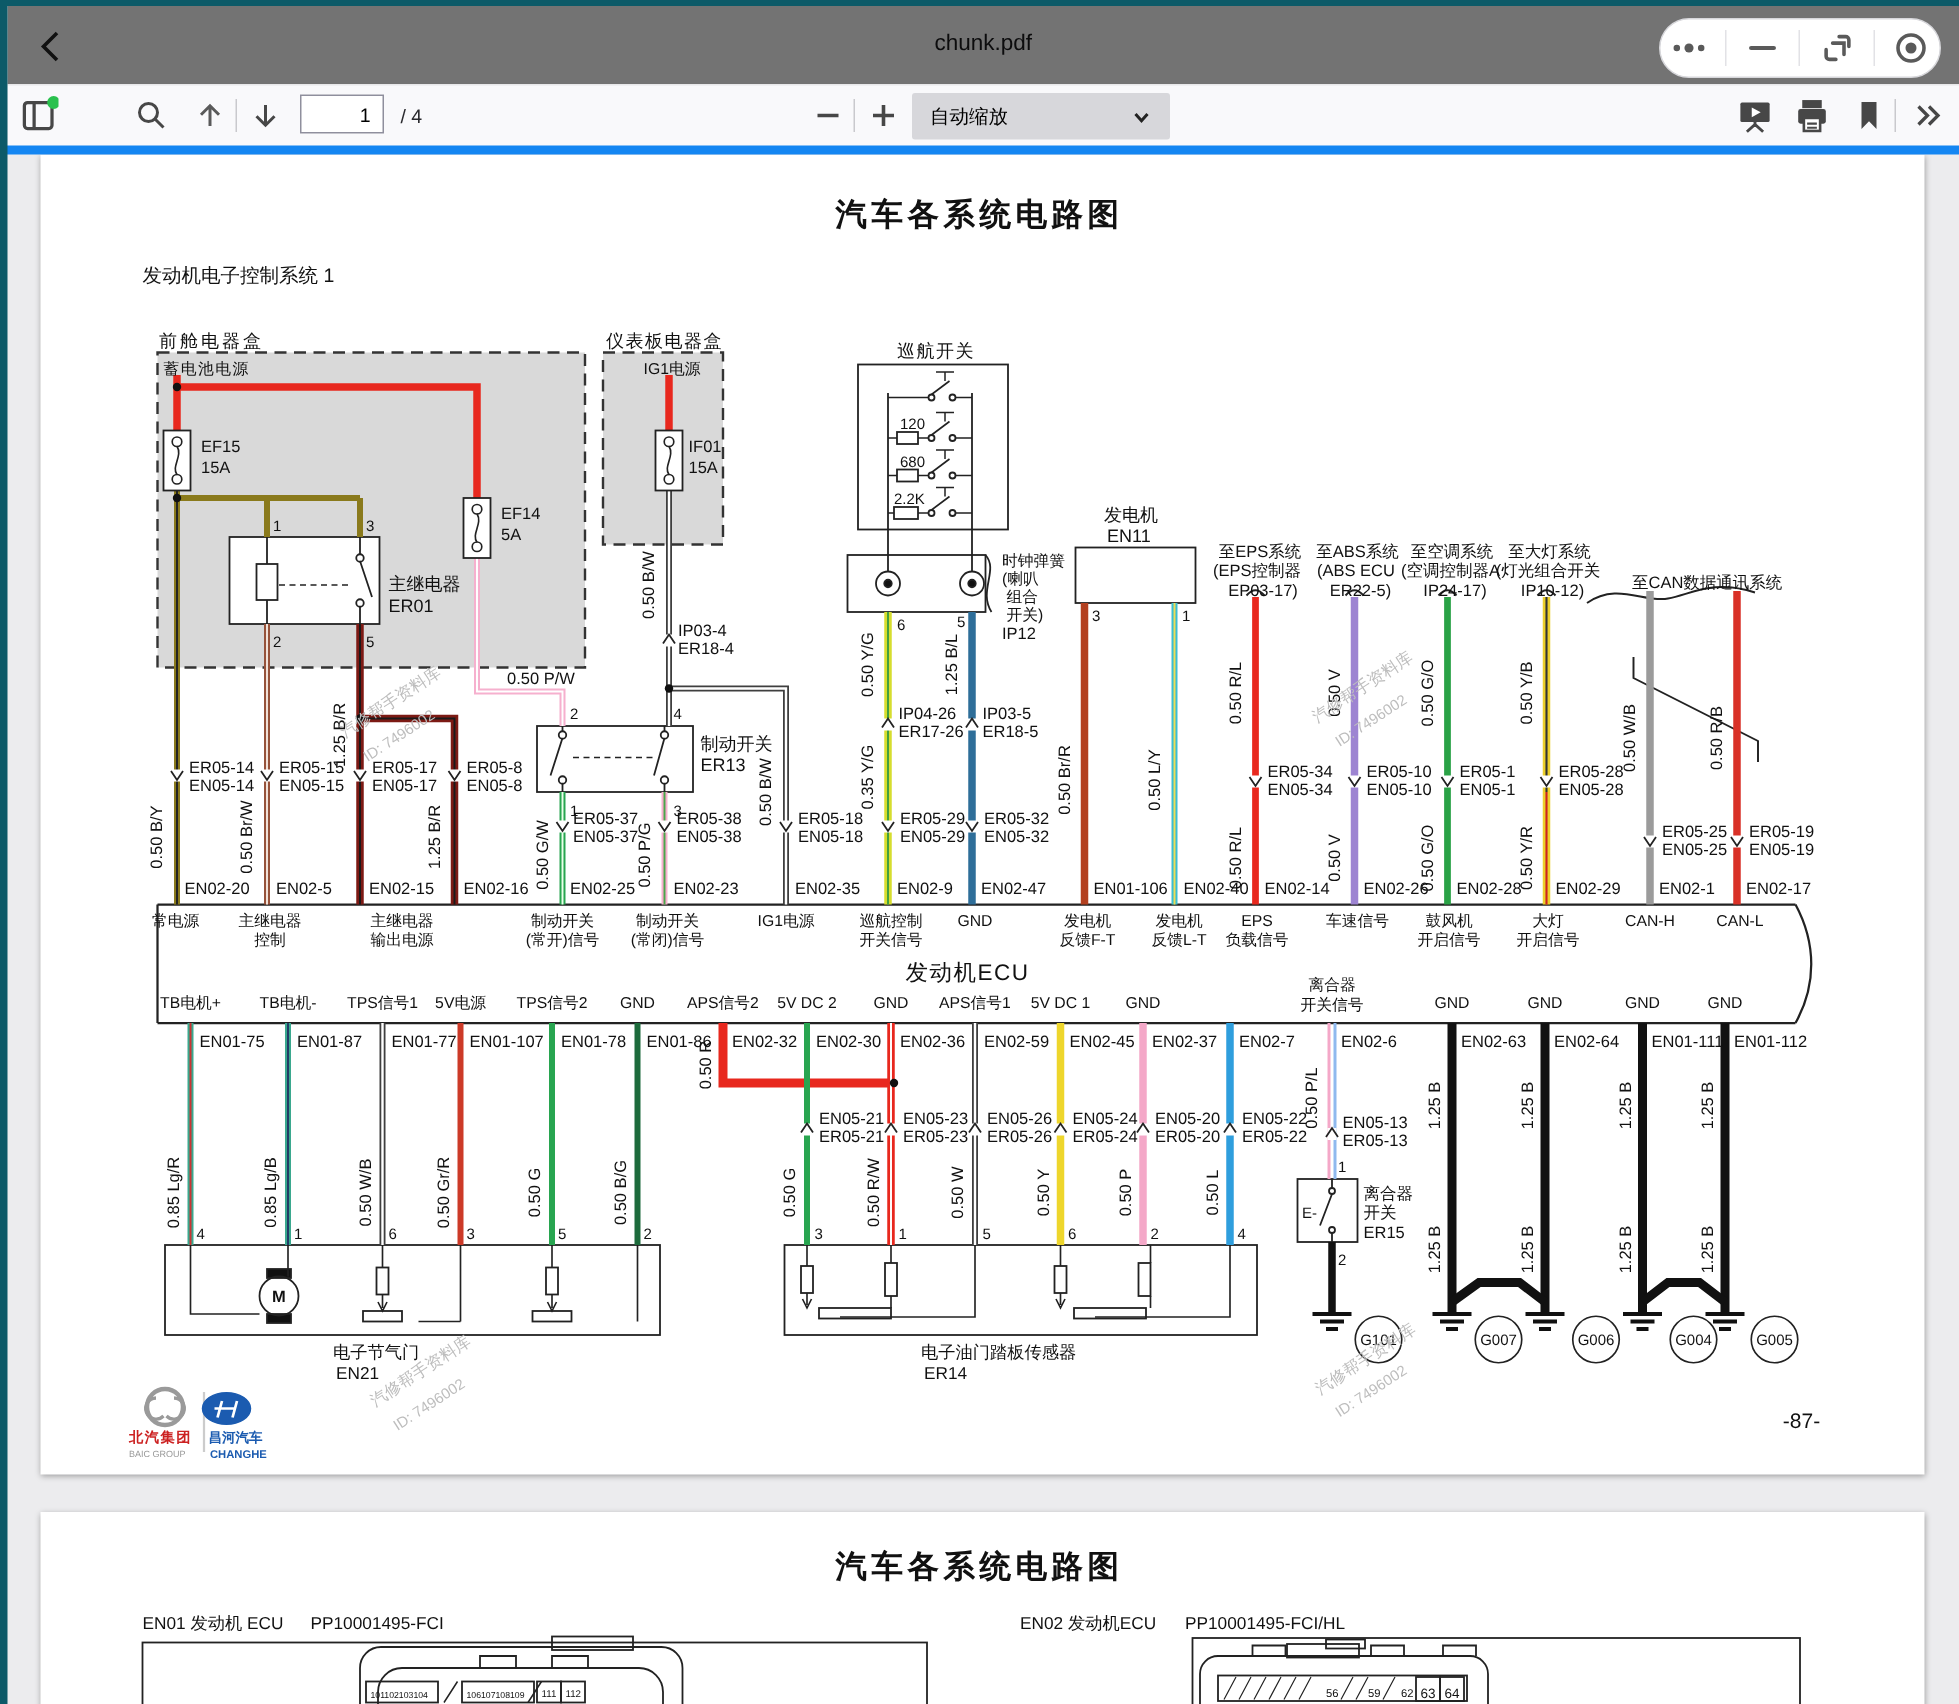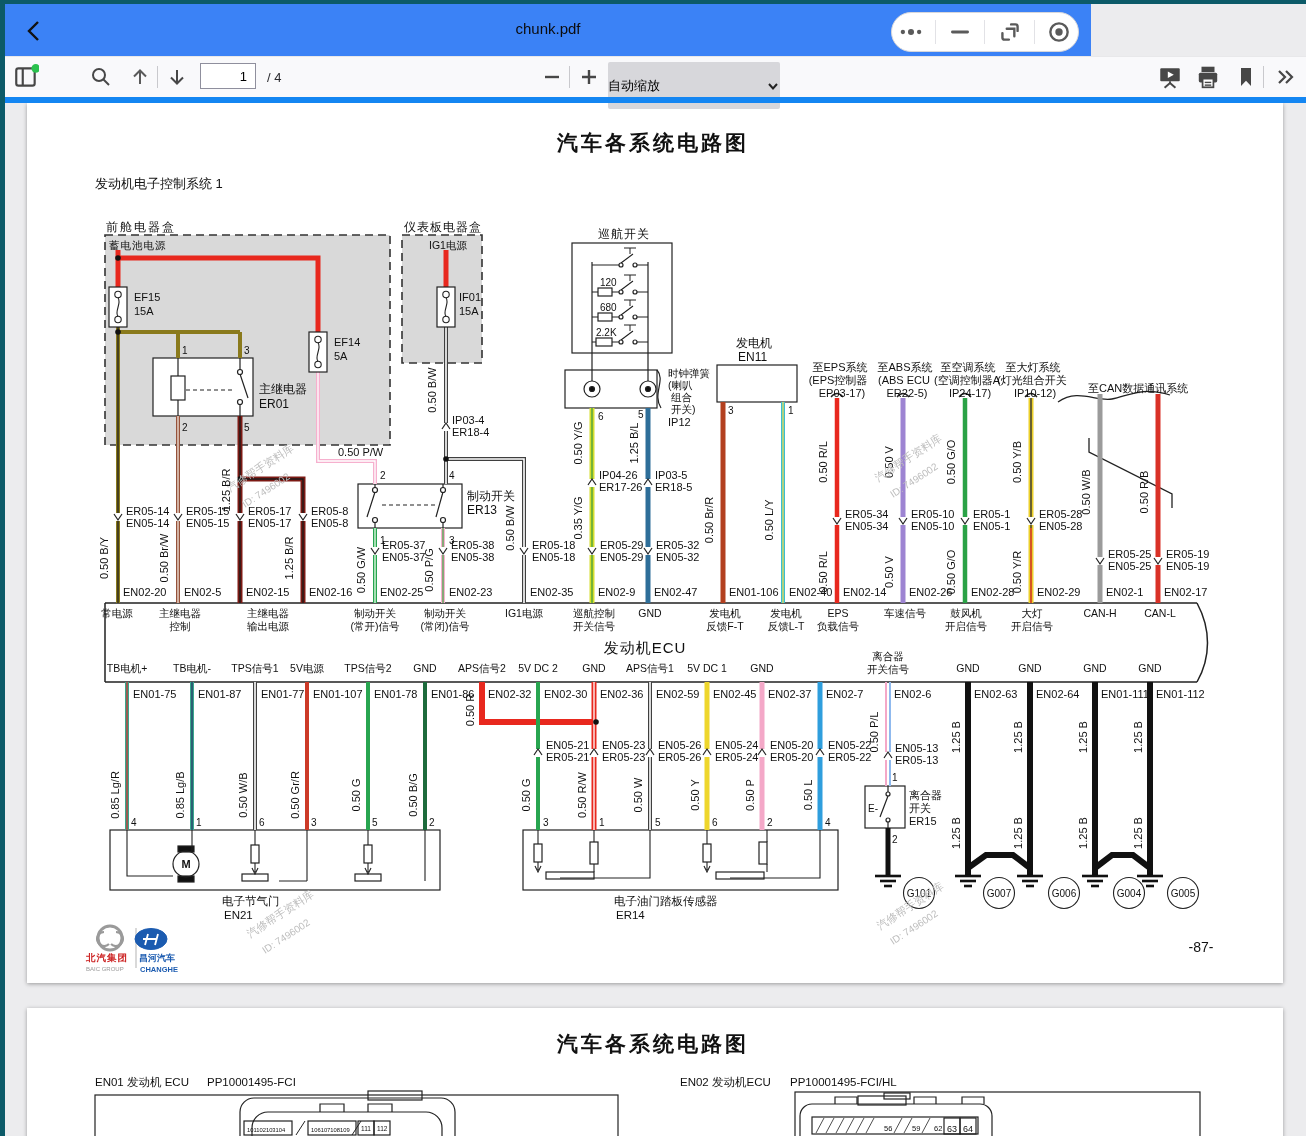--- a/index.html
+++ b/index.html
@@ -1,34 +1,34 @@
 <!DOCTYPE html>
 <html><head>
 <meta charset="utf-8">
 <style>
   html,body{margin:0;padding:0}
   body{width:1306px;height:1136px;overflow:hidden;position:relative;background:#ececee;
        font-family:"Liberation Sans","DejaVu Sans",sans-serif;-webkit-font-smoothing:antialiased}
   .frame-top{position:absolute;top:0;left:0;width:1306px;height:4px;background:#0c5a68;z-index:60}
   .frame-left{position:absolute;top:0;left:0;width:5px;height:1136px;background:#0c5a68;z-index:60}
-  .titlebar{position:absolute;top:4px;left:5px;width:1086px;height:52px;background:#3b82f6;z-index:30}
+  .titlebar{position:absolute;top:4px;left:5px;width:1301px;height:52px;background:#737373;z-index:30}
   .back-btn{position:absolute;left:16px;top:13px;width:28px;height:28px;cursor:pointer}
   .doc-title{position:absolute;left:0;right:0;top:16px;text-align:center;font-size:15px;color:#0c0c0d}
   .pill{position:absolute;right:12px;top:8px;width:186px;height:38px;border:1px solid #d7d7db;border-radius:20px;
         background:#fff;display:flex;align-items:center;justify-content:space-around}
   .pill .sep{width:1px;height:24px;background:#e2e2e6}
   .toolbar{position:absolute;top:56px;left:5px;width:1301px;height:41px;background:#f9f9fb;
            border-top:1px solid #e8e8ea;border-bottom:1px solid #b9b9bd;z-index:30}
   .tbtn{position:absolute;top:6px;width:28px;height:28px;display:flex;align-items:center;justify-content:center;cursor:pointer}
   .tsep{position:absolute;top:9px;width:1px;height:22px;background:#c9c9cd}
   .page-input{position:absolute;left:195px;top:6px;width:56px;height:26px;border:1px solid #8f8f9d;background:#fff;
               font-size:13px;text-align:right;padding:0 8px 0 2px;box-sizing:border-box;font-family:inherit}
   .page-total{position:absolute;left:262px;top:13px;font-size:13px;color:#2a2a2e}
-  .zoomdd{position:absolute;left:603px;top:5px;width:172px;height:47px;background:#d7d7db;border-radius:2px;
-          display:flex;align-items:center;padding:0 0;box-sizing:border-box;font-size:13px;color:#000;cursor:pointer}
+  .zoomdd{position:absolute;left:603px;top:5px;width:172px;height:31px;background:#d7d7db;border-radius:2px;
+          display:flex;align-items:center;padding:0 12px;box-sizing:border-box;font-size:13px;color:#000;cursor:pointer}
   .zoomdd .chev{margin-left:auto}
   .loadbar{position:absolute;top:97px;left:0;width:1306px;height:6px;background:#1486f2;z-index:40}
   .viewer{position:absolute;top:103px;left:0;width:1306px;height:1033px;background:#ececee;overflow:hidden}
   .page{position:absolute;left:27px;width:1256px;background:#fff;box-shadow:0 1px 4px rgba(0,0,0,.35)}
   #page1{top:0;height:880px}
   #page2{top:905px;height:300px}
   svg text{font-family:"Liberation Sans","DejaVu Sans",sans-serif}
   .icon{display:block}
 </style>
 </head>

